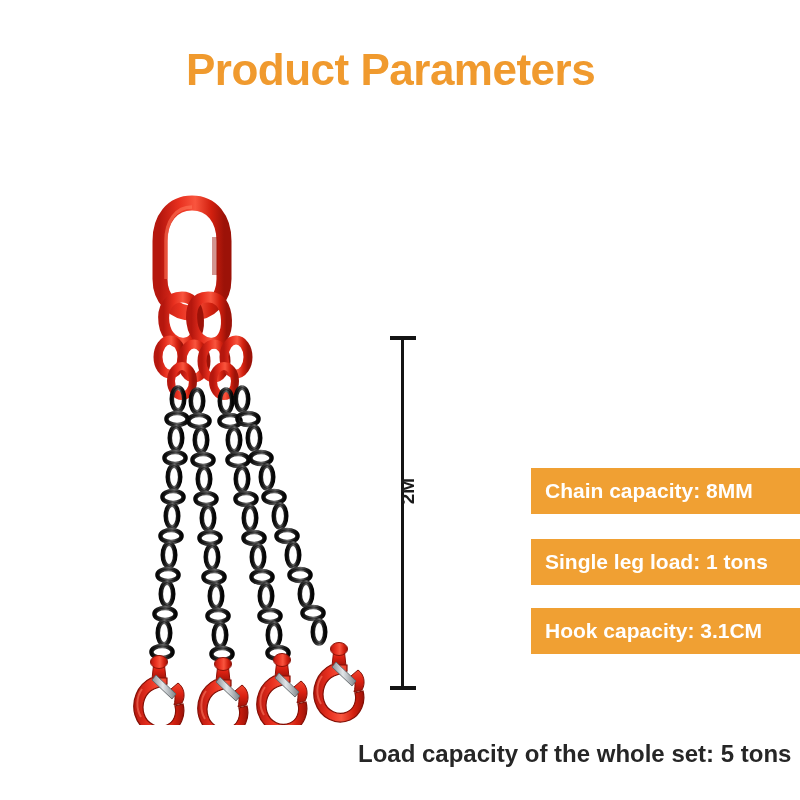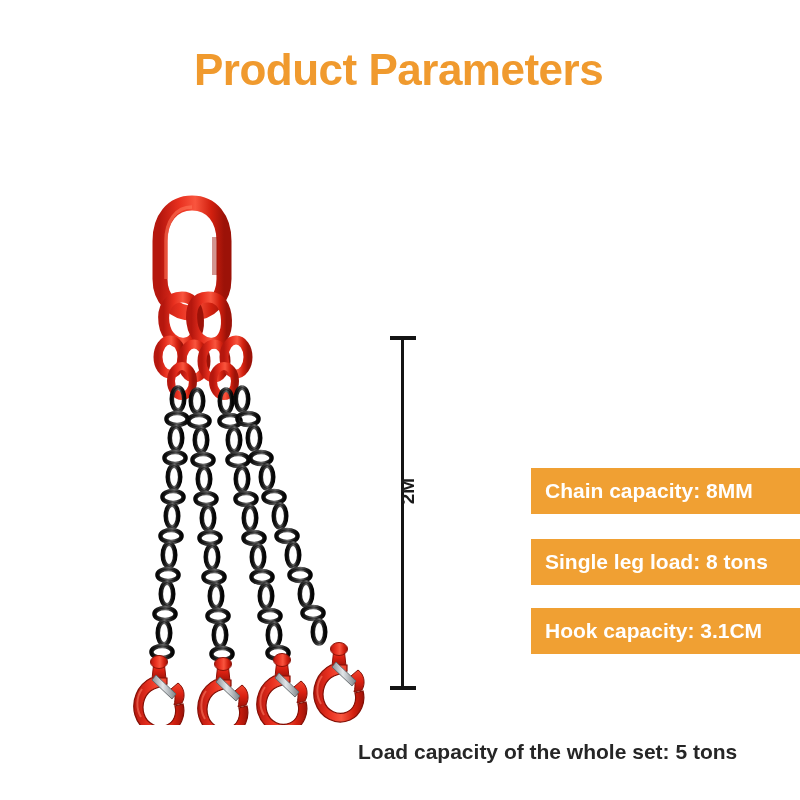--- a/index.html
+++ b/index.html
@@ -19,21 +19,20 @@
   
   #title {
     position: absolute;
     left: 186px;
     top: 45px;
     font-size: 44px;
     font-weight: bold;
     color: #F09A2E;
     letter-spacing: -0.5px;
     white-space: nowrap;
-    margin-left: 8px;
   }
 
   
   #product {
     position: absolute;
     left: 90px;
     top: 185px;
     width: 310px;
     height: 540px;
   }
@@ -94,21 +93,21 @@
   }
   #badge-0 { top: 468px; }
   #badge-1 { top: 539px; }
   #badge-2 { top: 608px; }
 
   
   #footer-caption {
     position: absolute;
     left: 358px;
     top: 740px;
-    font-size: 21px;
+    font-size: 24px;
     font-weight: bold;
     color: #262626;
     white-space: nowrap;
   }
 </style>
 </head>
 <body>
 
 <div id="page">
 
@@ -306,21 +305,21 @@
     <div class="dim-tick top"></div>
     <div class="dim-line"></div>
     <div class="dim-tick bot"></div>
     <div id="dim-label">2M</div>
   </div>
 
   <div class="badge" id="badge-0">
     <span>Chain capacity: 8MM</span>
   </div>
   <div class="badge" id="badge-1">
-    <span>Single leg load: 8 tons</span>
+    <span>Single leg load: 1 tons</span>
   </div>
   <div class="badge" id="badge-2">
     <span>Hook capacity: 3.1CM</span>
   </div>
 
   <div id="footer-caption">Load capacity of the whole set: 5 tons</div>
 
 </div>
 
 </body></html>

